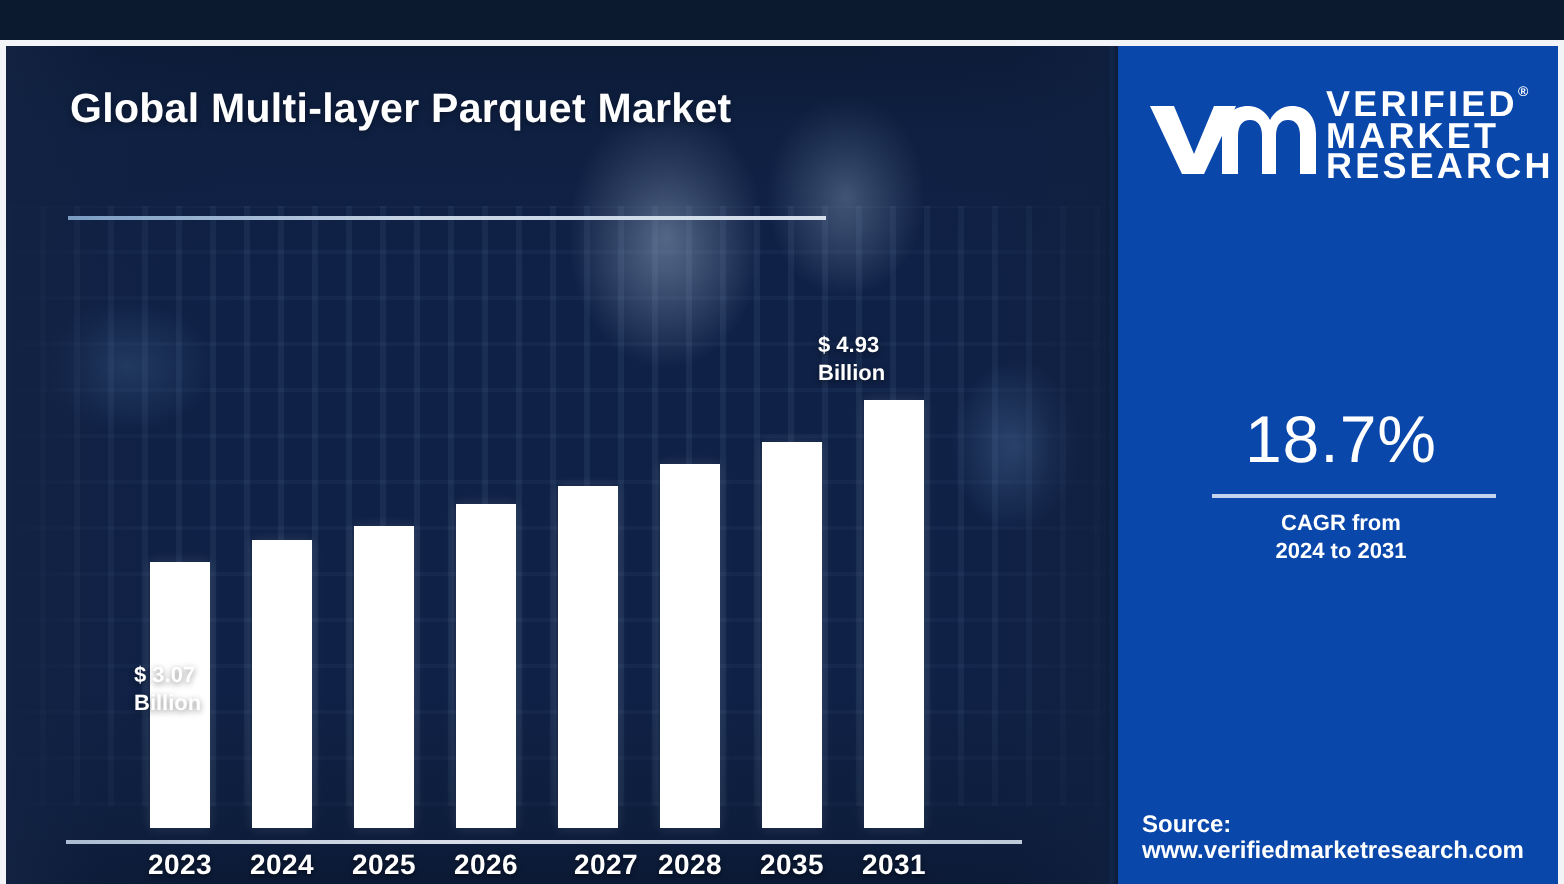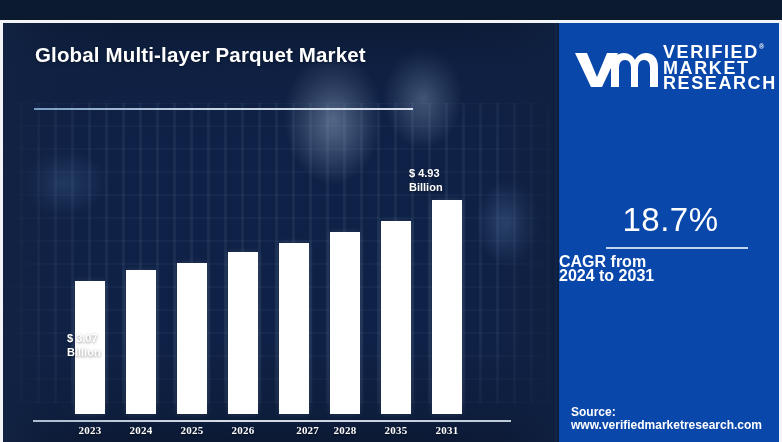--- a/index.html
+++ b/index.html
@@ -76,25 +76,24 @@
     background:linear-gradient(90deg,#b9c9de,#e9eef6 40%,#cdd9e8);
     opacity:.92;
   }
   .bar{
     position:absolute;bottom:45px;
     background:#ffffff;
     box-shadow:0 0 6px rgba(255,255,255,.12);
   }
   .year{
     position:absolute;top:401px;
-    font-size:11px;font-weight:bold;color:#ffffff;
+    font-size:14px;font-weight:bold;color:#ffffff;
     text-align:center;
     letter-spacing:.2px;
     text-shadow:0 1px 2px rgba(0,0,0,.5);
-    font-family:Liberation Serif, serif;
   }
   .val-label{
     position:absolute;
     font-size:11px;font-weight:bold;color:#ffffff;
     line-height:14px;
     text-shadow:0 1px 3px rgba(0,0,0,.45);
     white-space:nowrap;
   }
   .val-first{left:64px;top:308px;}
   .val-last{left:406px;top:143px;}
@@ -127,22 +126,22 @@
     position:absolute;left:0;top:178px;width:223px;
     text-align:center;color:#ffffff;
     font-size:33px;font-weight:300;letter-spacing:.5px;
   }
   .cagr-rule{
     position:absolute;left:47px;top:224px;width:142px;height:2px;
     background:#cfdcf2;opacity:.95;
   }
   .cagr-caption{
     position:absolute;left:0;top:232px;width:223px;
-    text-align:left;color:#ffffff;
-    font-size:16px;font-weight:bold;line-height:14px;
+    text-align:center;color:#ffffff;
+    font-size:11px;font-weight:bold;line-height:14px;
   }
   .source{
     position:absolute;left:12px;top:383px;
     color:#ffffff;font-size:12px;font-weight:bold;line-height:12.5px;
   }
 </style>
 </head>
 <body>
 
 <div class="frame">

